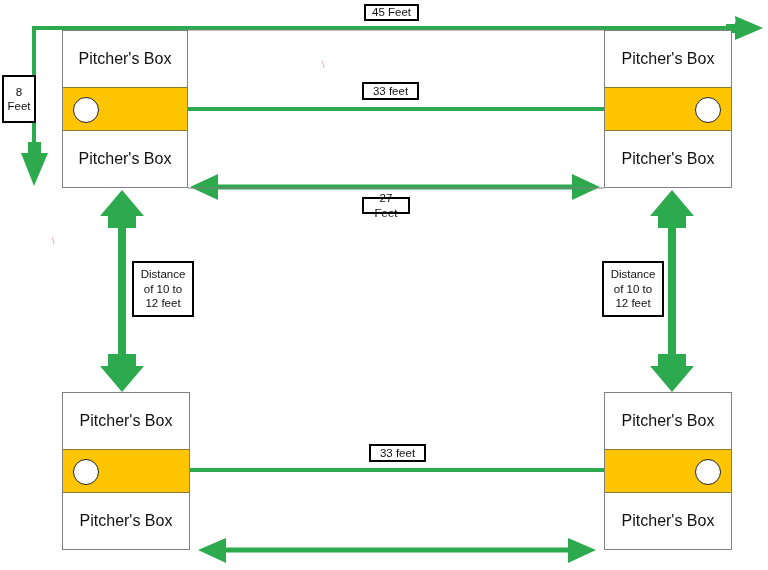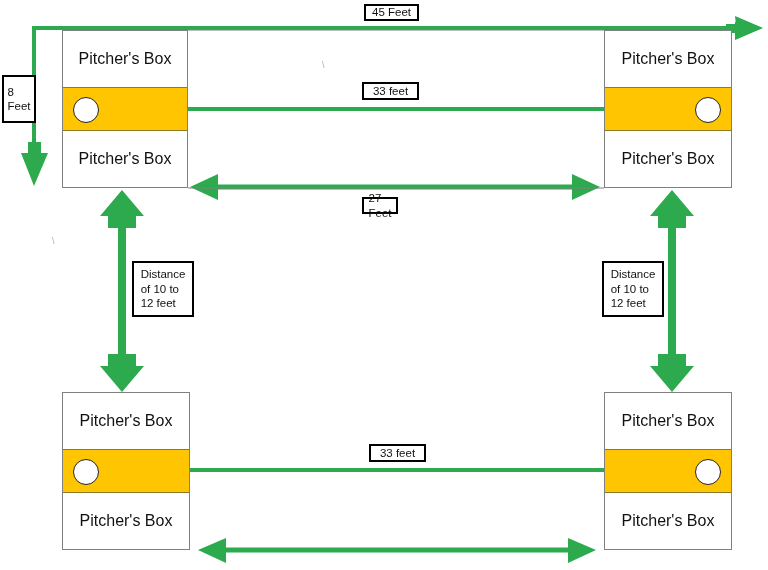--- a/index.html
+++ b/index.html
@@ -65,21 +65,21 @@
 
   
   .chip {
     position: absolute;
     box-sizing: border-box;
     background: #ffffff;
     border: 2px solid #000000;
     color: #111111;
     font-size: 11.5px;
     line-height: 1.25;
-    text-align: left;
+    text-align: center;
     display: flex;
     align-items: center;
     justify-content: center;
     padding: 2px 5px;
     white-space: pre-line;
     z-index: 40;
   }
   .chip.tall { font-size: 11.5px; }
   .stray {
     position: absolute;
@@ -202,21 +202,21 @@
     <line x1="188" y1="188" x2="604" y2="188" stroke="#808080" stroke-width="1"></line>
   </svg>
 
   <div class="chip" style="left:364px; top:4px; width:55px; height:17px;">45 Feet</div>
 
   <div class="chip tall" style="left:2px; top:75px; width:34px; height:48px;">8
 Feet</div>
 
   <div class="chip" style="left:362px; top:82px; width:57px; height:18px;">33 feet</div>
 
-  <div class="chip" style="left:362px; top:197px; width:36px; height:17px;">27 Feet</div>
+  <div class="chip" style="left:362px; top:197px; width:48px; height:17px;">27 Feet</div>
 
   <div class="chip tall" style="left:132px; top:261px; width:62px; height:56px;">Distance
 of 10 to
 12 feet</div>
 
   <div class="chip tall" style="left:602px; top:261px; width:62px; height:56px;">Distance
 of 10 to
 12 feet</div>
 
   <div class="chip" style="left:369px; top:444px; width:57px; height:18px;">33 feet</div>

